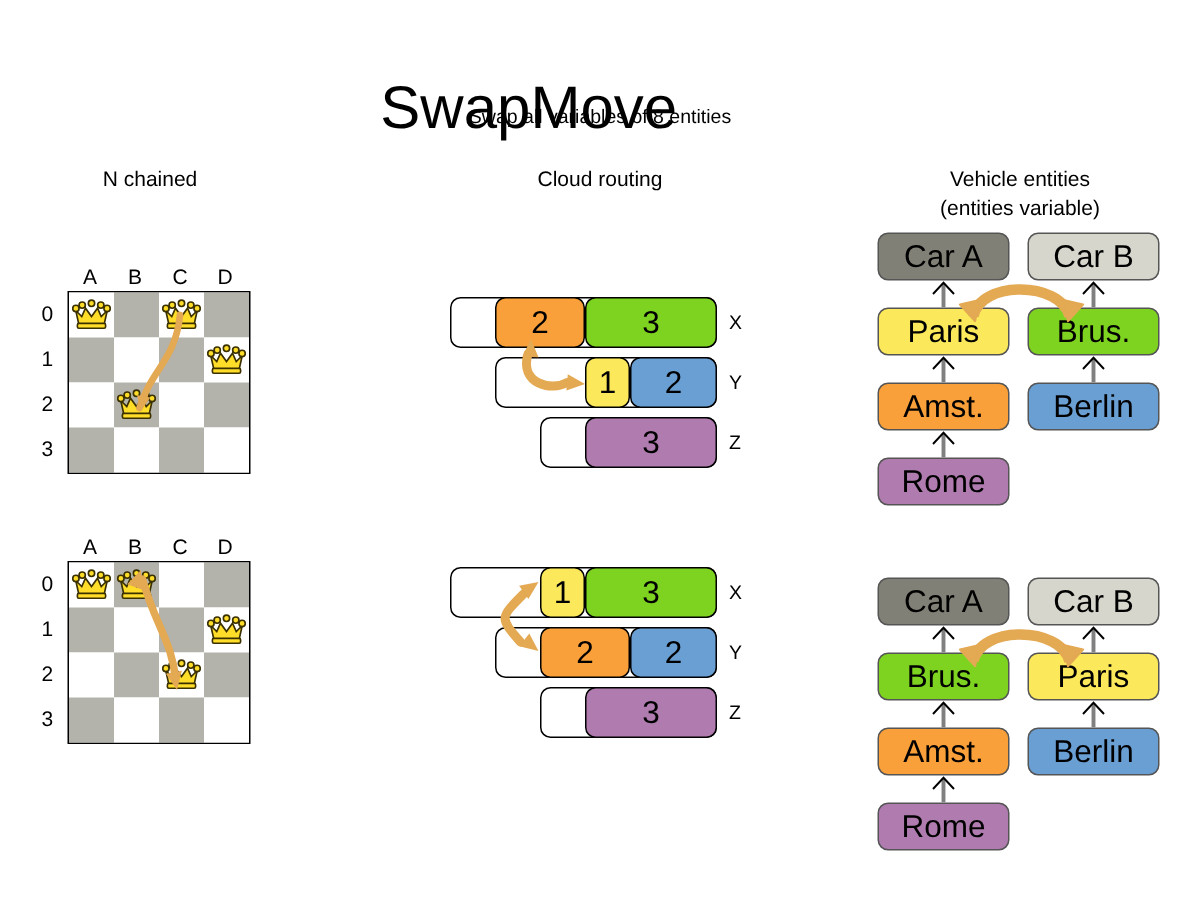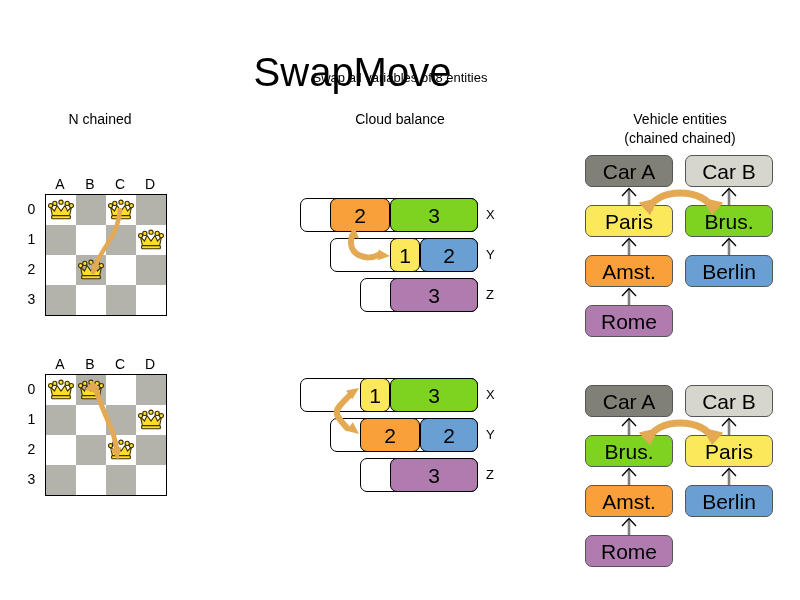--- a/index.html
+++ b/index.html
@@ -141,24 +141,24 @@
   }
 </style>
 </head>
 <body>
 
 <h1 id="page-title">SwapMove</h1>
 <div id="page-subtitle">Swap all variables of 8 entities</div>
 
 <div class="section-title" style="left:20px; top:110px; width:160px;">N chained</div>
 
-<div class="section-title" style="left:320px; top:110px; width:160px;">Cloud balance</div>
+<div class="section-title" style="left:320px; top:110px; width:160px;">Cloud routing</div>
 
 <div class="section-title" style="left:600px; top:110px; width:160px;">Vehicle entities</div>
-<div class="section-title" style="left:600px; top:129px; width:160px;">(chained chained)</div>
+<div class="section-title" style="left:600px; top:129px; width:160px;">(entities variable)</div>
 
 <div class="board-wrap" id="board-before" style="left:23px; top:178px; width:160px; height:145px;">
     <div class="colhdr" style="left:22px;">A</div>
     <div class="colhdr" style="left:52px;">B</div>
     <div class="colhdr" style="left:82px;">C</div>
     <div class="colhdr" style="left:112px;">D</div>
     <div class="rowhdr" style="top:23px;">0</div>
     <div class="rowhdr" style="top:53px;">1</div>
     <div class="rowhdr" style="top:83px;">2</div>
     <div class="rowhdr" style="top:113px;">3</div>

